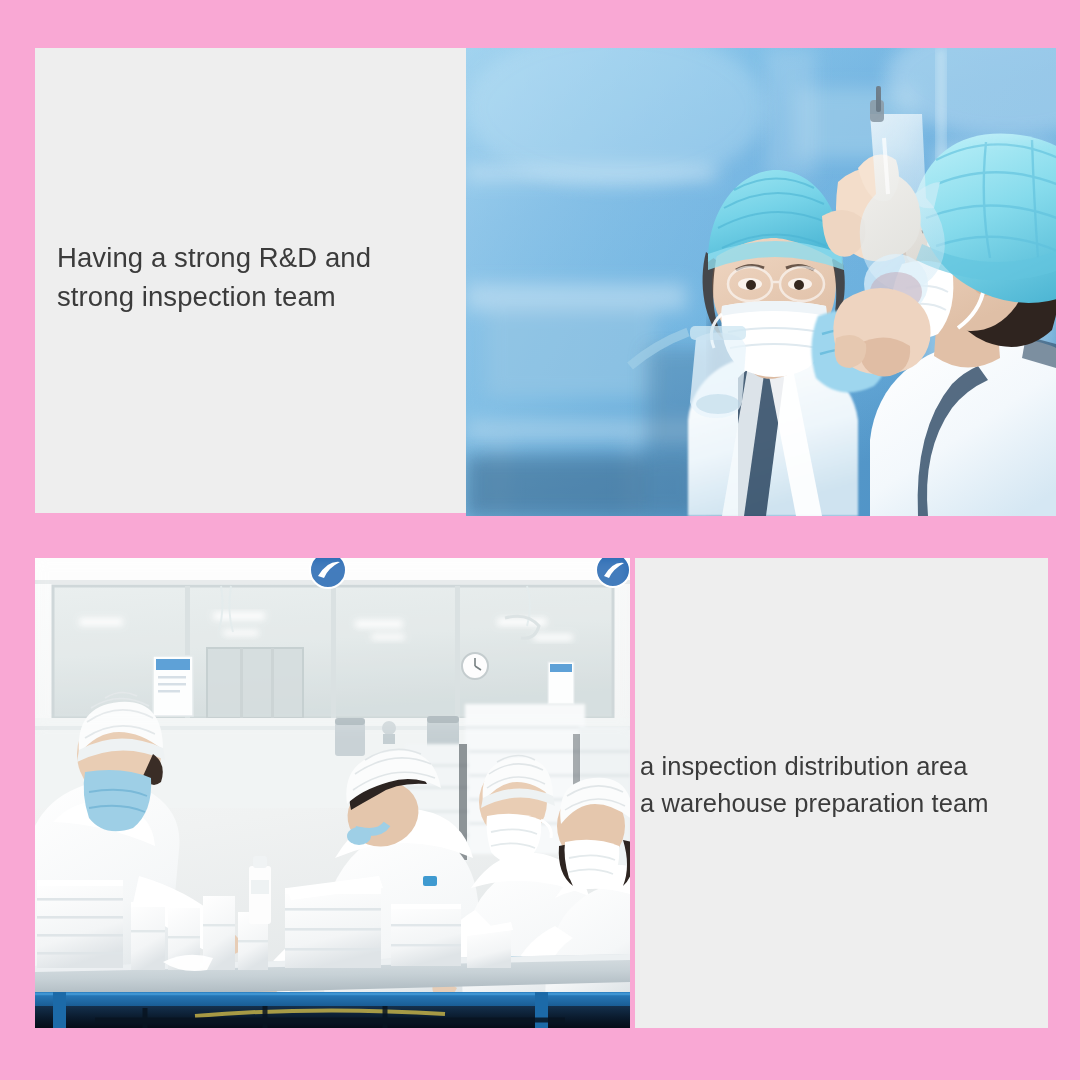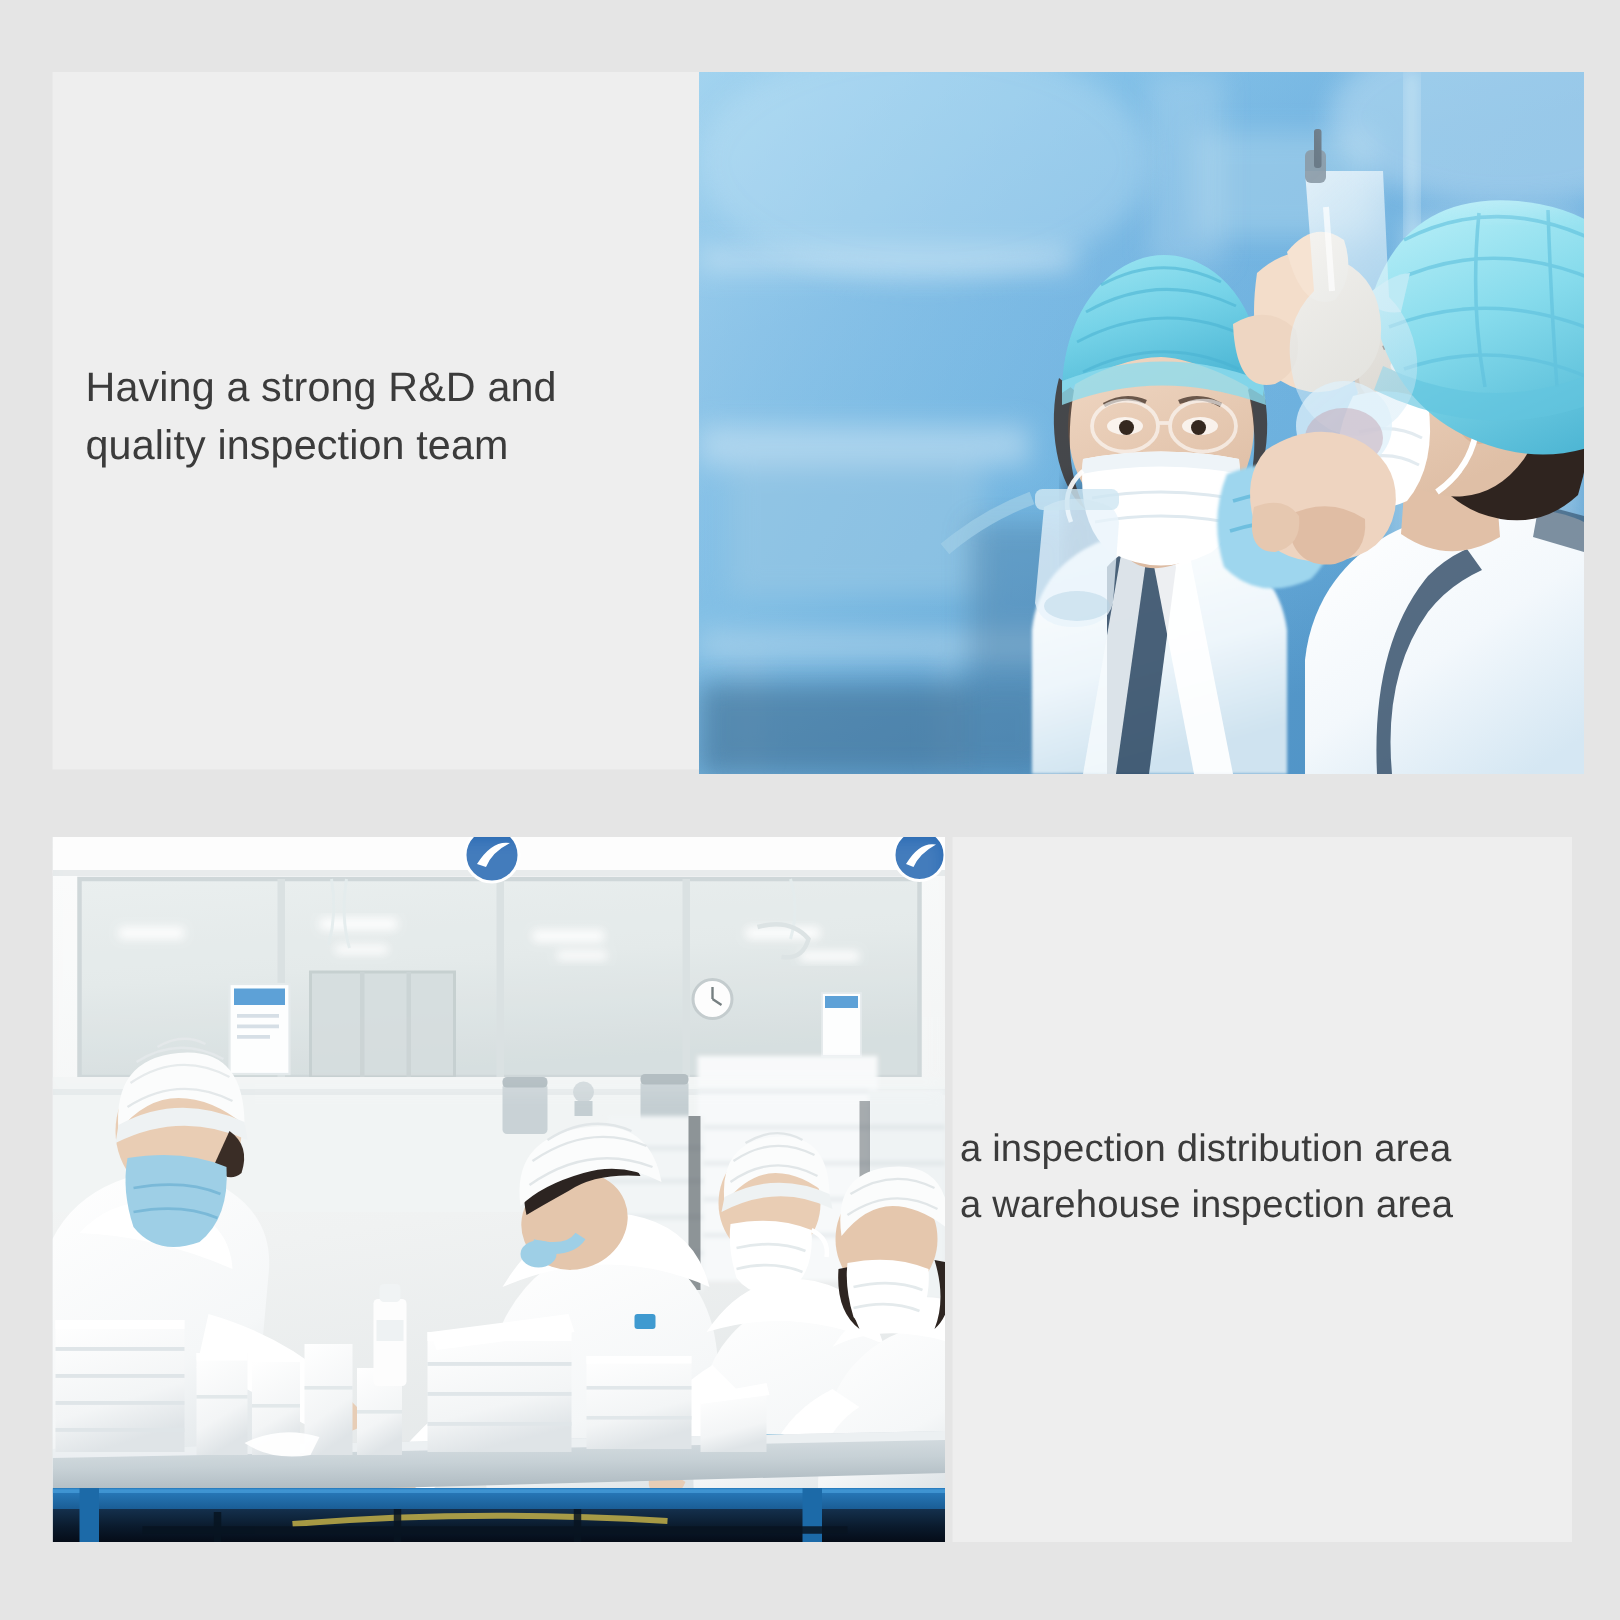--- a/index.html
+++ b/index.html
@@ -11,21 +11,21 @@
     width: 1080px;
     height: 1080px;
     font-family: "Liberation Sans", sans-serif;
     overflow: hidden;
     position: relative;
   }
 
   .page {
     position: absolute;
     inset: 0;
-    background: #e5e5e5;
+    background: #f9a8d4;
   }
 
   
   .section-one {
     position: absolute;
     left: 35px;
     top: 48px;
     width: 1021px;
     height: 468px;
   }
@@ -103,21 +103,21 @@
 </head>
 <body>
 
 <div class="page">
 
   <div class="section-one">
 
     <div class="s1-textpanel">
       <div class="s1-caption">
         <span class="line">Having a strong R&amp;D and</span>
-        <span class="line">quality inspection team</span>
+        <span class="line">strong inspection team</span>
       </div>
     </div>
 
     <div class="s1-photo">
       <svg class="scene" viewBox="0 0 590 468" preserveAspectRatio="xMidYMid slice">
         <defs>
           <linearGradient id="labBg" x1="0" y1="0" x2="0.35" y2="1">
             <stop offset="0%" stop-color="#7fc0e8"></stop>
             <stop offset="35%" stop-color="#6fb1e0"></stop>
             <stop offset="70%" stop-color="#6ab0de"></stop>
@@ -670,18 +670,18 @@
           <path d="M128 404 q24 -12 50 -4 l-6 12 q-26 4 -44 -8 Z" fill="#ffffff" opacity="0.95"></path>
         </g>
 
         <rect x="0" y="0" width="595" height="170" fill="#ffffff" opacity="0.16" filter="url(#w3)"></rect>
       </svg>
     </div>
 
     <div class="s2-textpanel">
       <div class="s2-caption">
         <span class="line">a inspection distribution area</span>
-        <span class="line">a warehouse inspection area</span>
+        <span class="line">a warehouse preparation team</span>
       </div>
     </div>
   </div>
 
 </div>
 
 </body></html>

